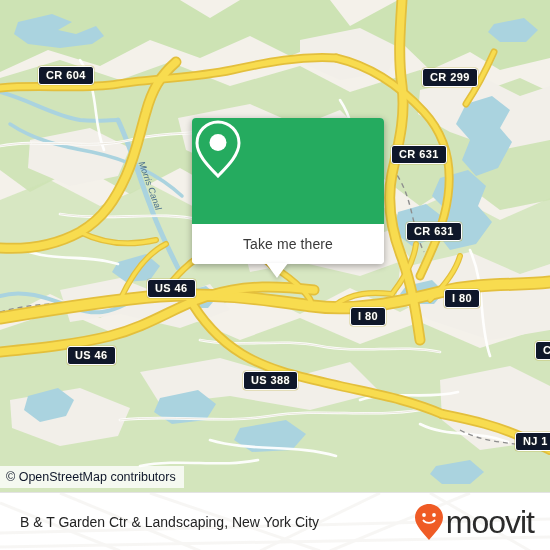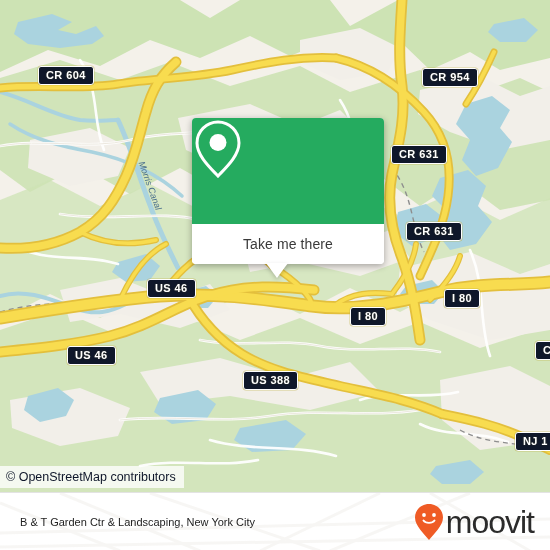--- a/index.html
+++ b/index.html
@@ -85,21 +85,21 @@
     position:absolute;left:0;top:492px;width:550px;height:58px;
     background:#ffffff;
     border-top:1px solid #e3e3e3;
     overflow:hidden;
   }
   #footer-watermark{
     position:absolute;left:0;top:0;width:550px;height:58px;opacity:.35;
   }
   #footer-title{
     position:absolute;left:20px;top:50%;transform:translateY(-50%);
-    font-size:11px;color:#232323;white-space:nowrap;
+    font-size:14px;color:#232323;white-space:nowrap;
   }
   #brand{
     position:absolute;right:16px;top:50%;transform:translateY(-50%);
     display:flex;align-items:center;gap:2px;
   }
   #brand-word{
     font-size:32px;color:#2b2b2b;letter-spacing:-1px;line-height:32px;
     font-weight:normal;
   }
 </style>
@@ -272,21 +272,21 @@
           <path d="M80,232 C104,244 130,246 156,240" stroke-width="3.5"></path>
         </g>
 
       </g>
     </svg>
 
     <div class="canal-label" style="left:146px;top:160px;transform:rotate(70deg);">Morris Canal</div>
 
     <div id="shields">
         <div class="shield" style="left: 38px; top: 66px;">CR 604</div>
-        <div class="shield" style="left: 422px; top: 68px;">CR 954</div>
+        <div class="shield" style="left: 422px; top: 68px;">CR 299</div>
         <div class="shield" style="left: 391px; top: 145px;">CR 631</div>
         <div class="shield" style="left: 406px; top: 222px;">CR 631</div>
         <div class="shield" style="left: 147px; top: 279px;">US 46</div>
         <div class="shield" style="left: 444px; top: 289px;">I 80</div>
         <div class="shield" style="left: 350px; top: 307px;">I 80</div>
         <div class="shield" style="left: 67px; top: 346px;">US 46</div>
         <div class="shield" style="left: 243px; top: 371px;">US 388</div>
         <div class="shield" style="left: 535px; top: 341px;">CR</div>
         <div class="shield" style="left: 515px; top: 432px;">NJ 1</div>
       </div>

